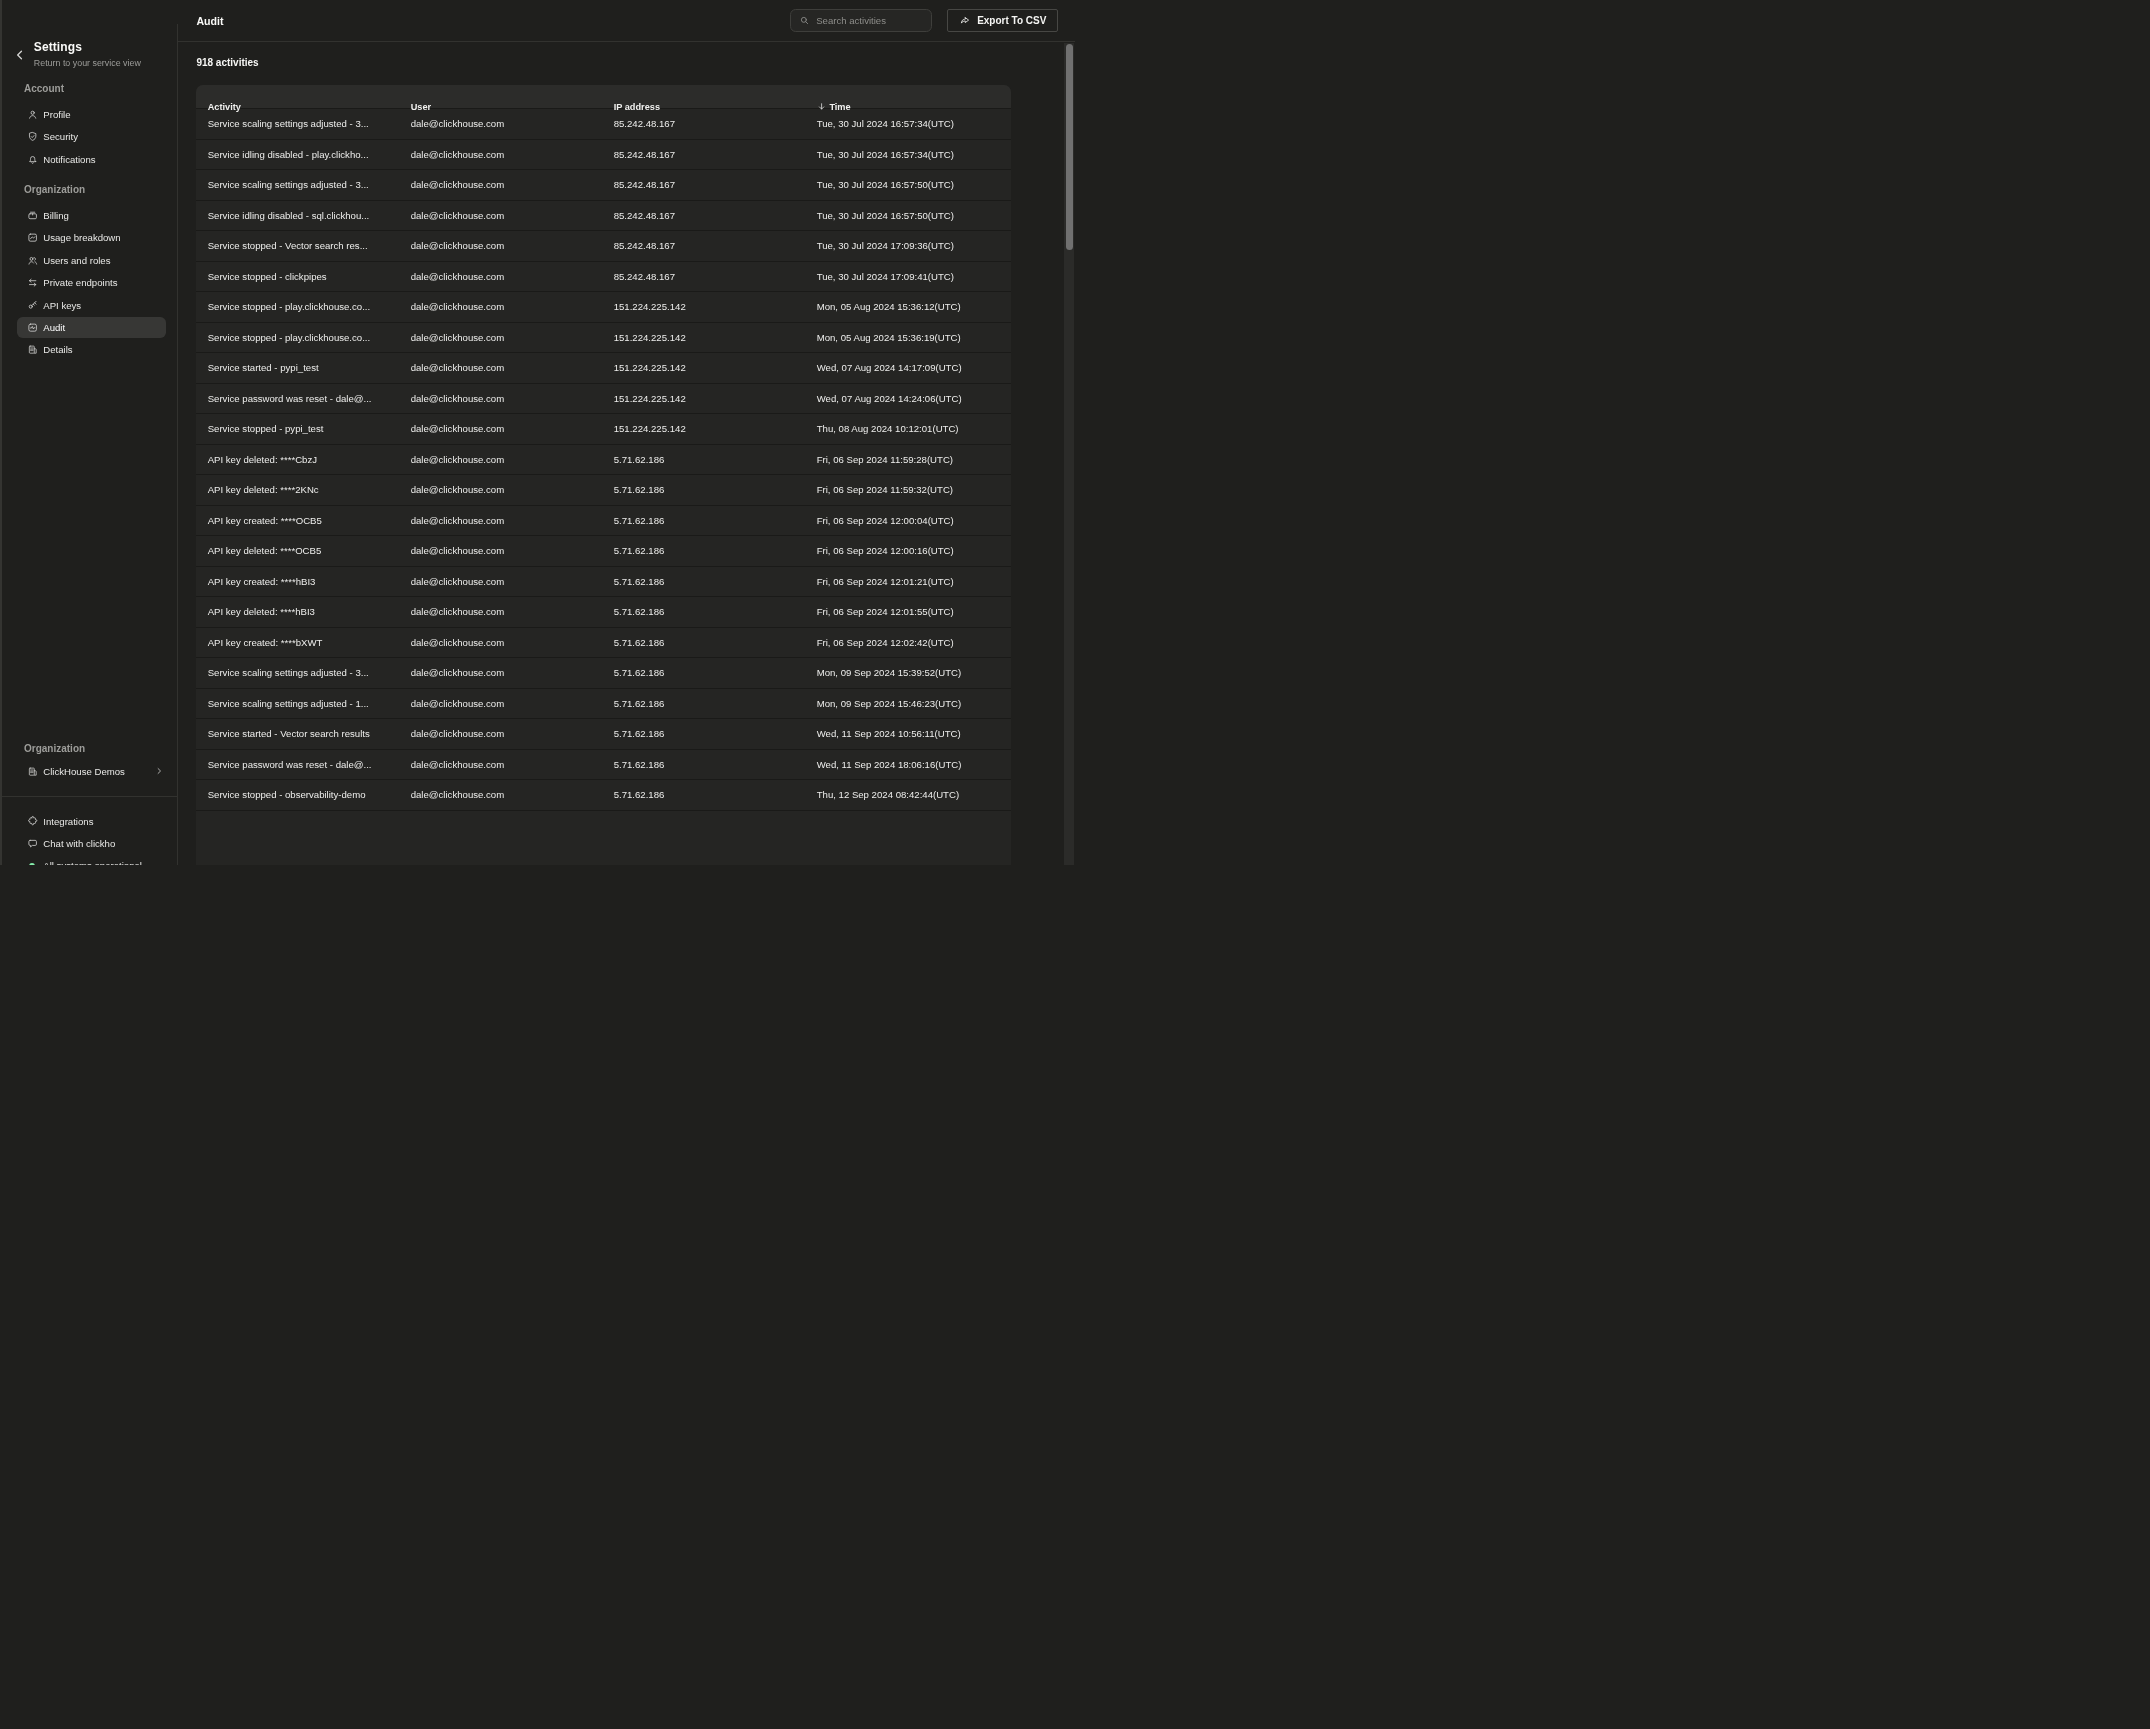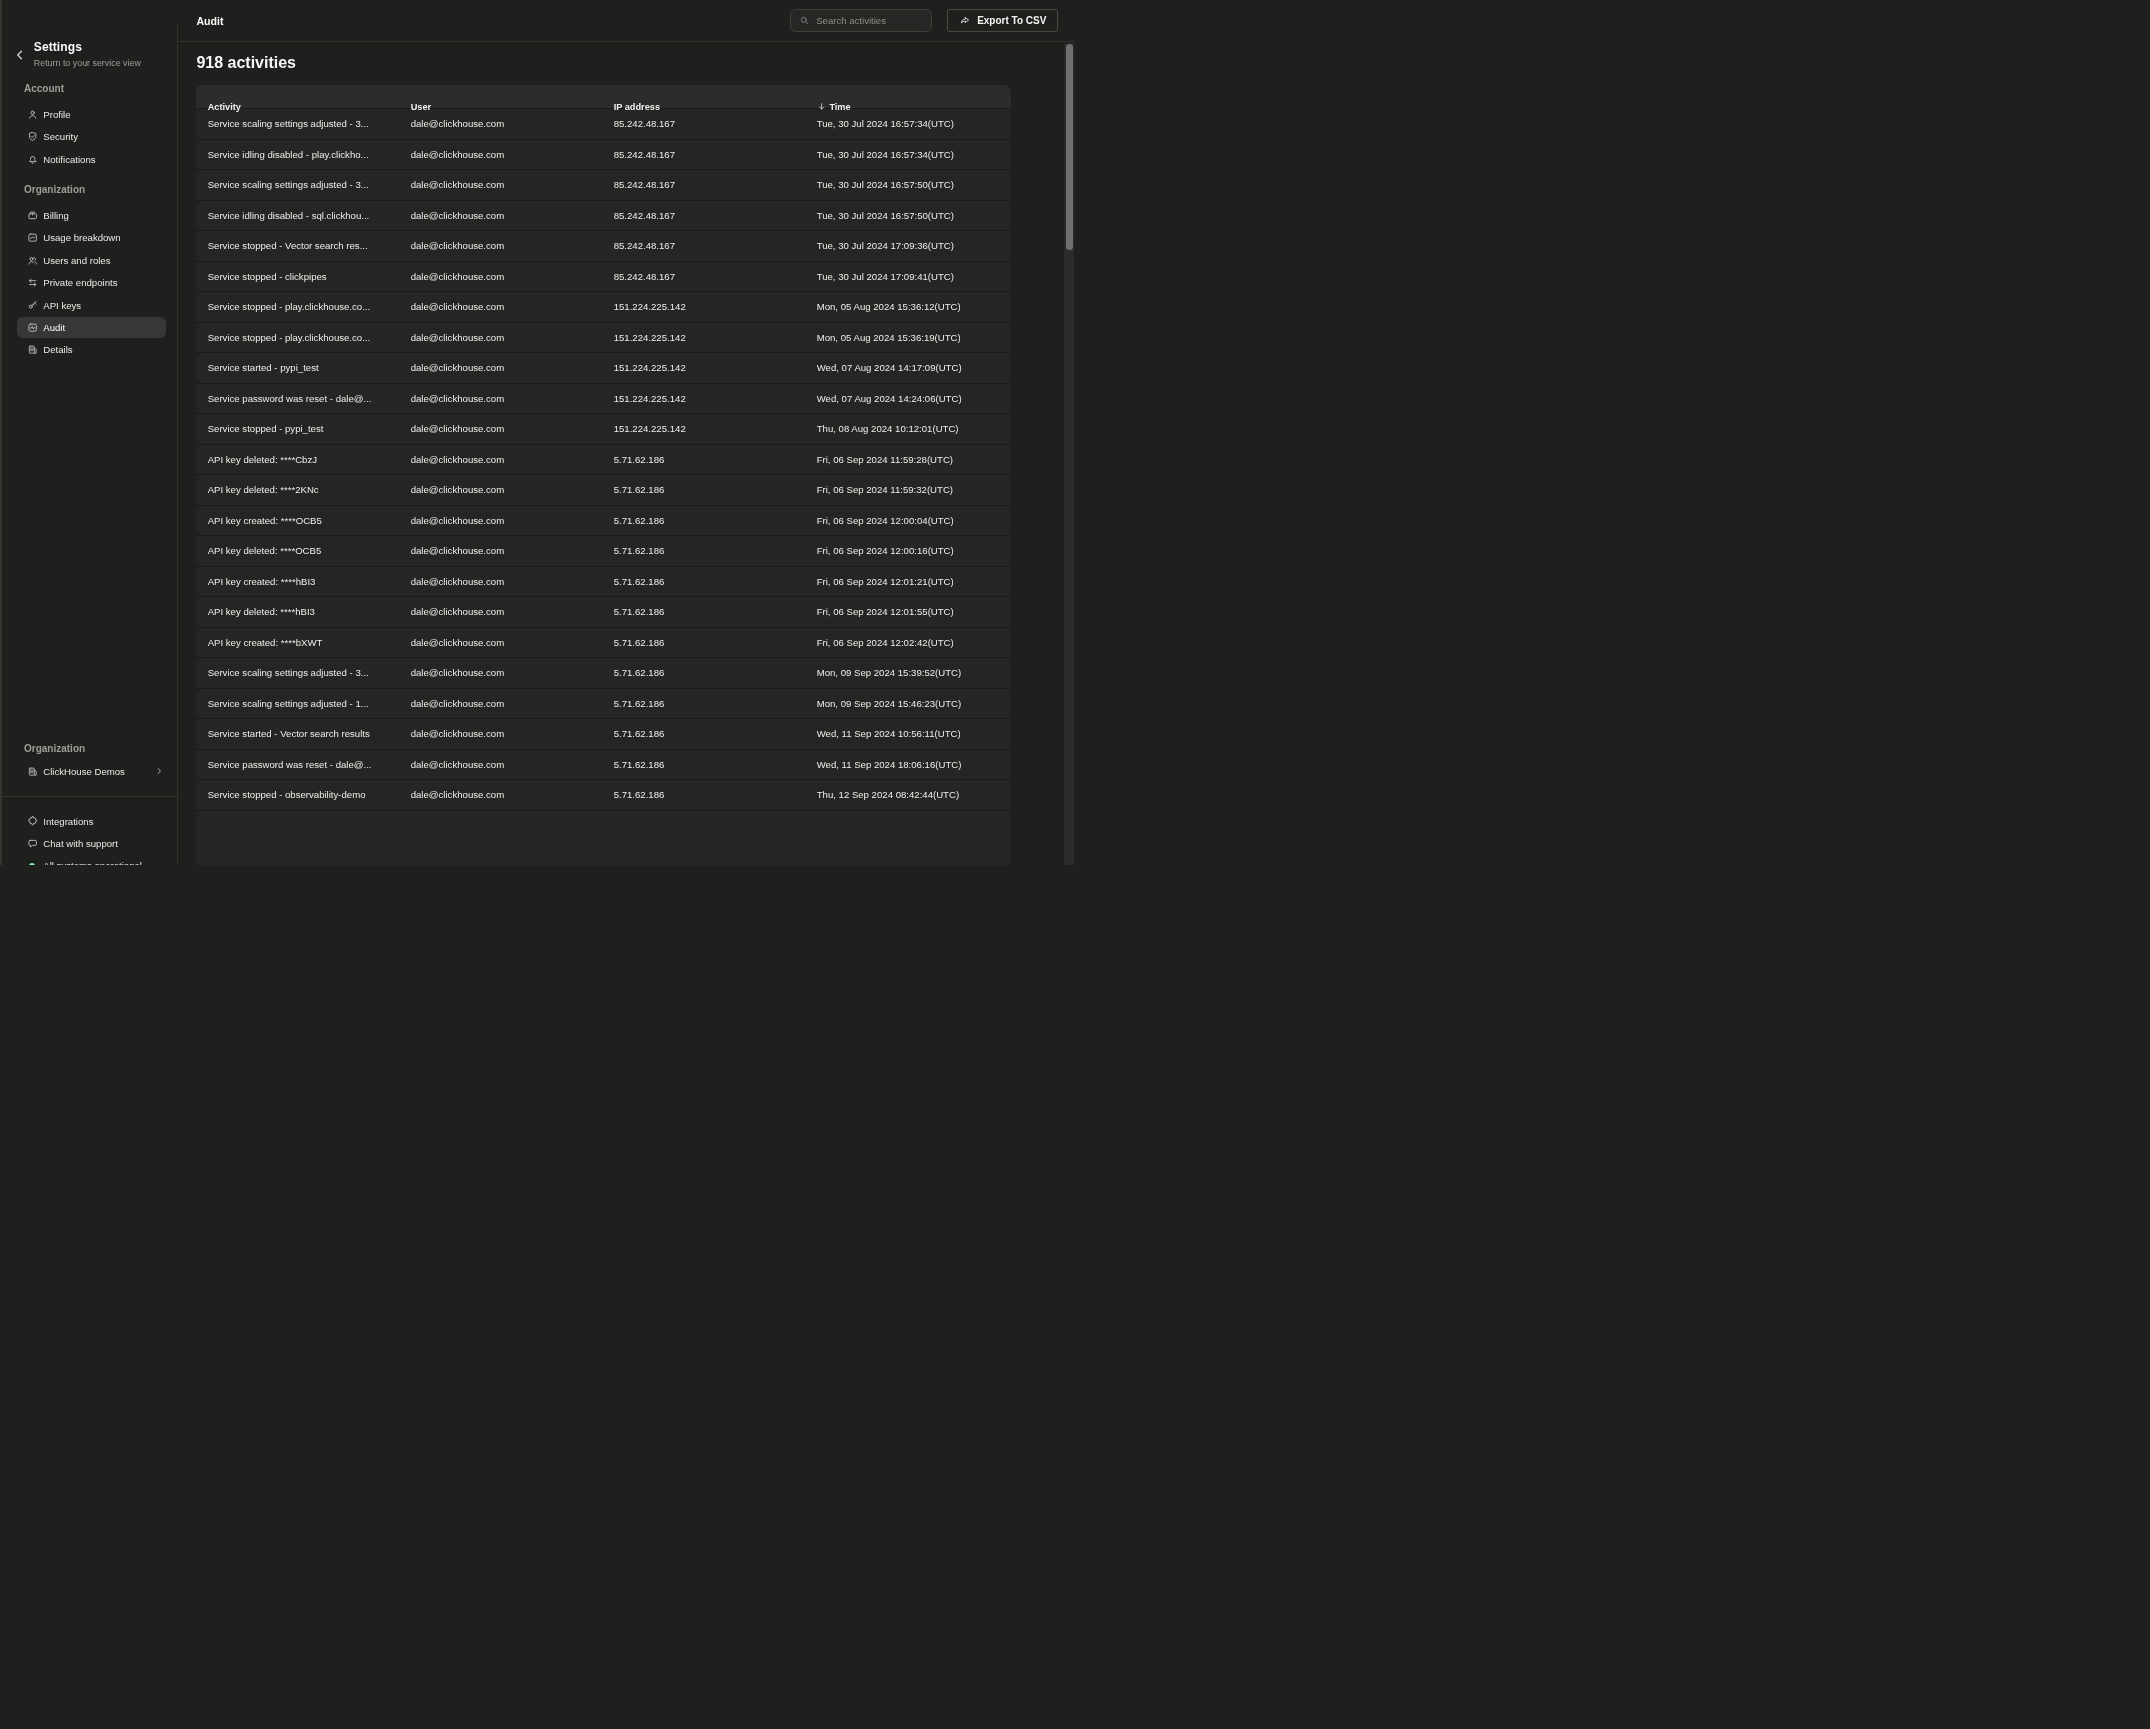--- a/index.html
+++ b/index.html
@@ -39,21 +39,21 @@
   .page-title { font-size:10.6px; font-weight:700; color:#fafaf8; }
   .header-actions { margin-left:auto; display:flex; gap:15px; }
   .search-box { position:relative; width:142px; height:23px; }
   .search-box .search-ico { position:absolute; left:9.2px; top:6px; width:10.6px; height:10.6px; color:#8d8d8a; }
   .search-box input { width:100%; height:100%; background:#262624; border:0.7px solid #3e3e3b; border-radius:5.7px; color:#e9e9e7; font-size:9.6px; padding:0 7px 0 25px; outline:none; font-family:inherit; }
   .search-box input::placeholder { color:#8d8d8a; }
   .export-btn { display:flex; align-items:center; gap:6.4px; height:23px; padding:0 10.6px; background:transparent; border:0.7px solid #474744; border-radius:2px; color:#f5f5f3; font-size:10px; font-weight:600; font-family:inherit; cursor:pointer; }
   .export-btn .ico { width:12px; height:12px; color:#f0f0ee; }
 
   .content { padding:14px 0 0 18.4px; flex:1; overflow:hidden; }
-  .count { font-size:16px; font-weight:700; color:#f7f7f5; height:14px; line-height:14px; }
+  .count { font-size:10px; font-weight:700; color:#f7f7f5; height:14px; line-height:14px; }
   .table { width:815px; margin-top:15px; border-radius:7px 7px 0 0; overflow:hidden; background:#252523; }
   .thead { display:flex; height:24px; background:#2c2c2a; border-bottom:1.4px solid #1a1a18; align-items:center; }
   .th { font-size:9.2px; font-weight:600; color:#f2f2f0; padding-left:11.3px; white-space:nowrap; display:flex; align-items:center; gap:3.5px;margin-top:21px; }
   .sort-ico { width:9.2px; height:9.2px; color:#e8e8e6; flex:0 0 9.2px; }
   .c0 { width:203px; } .c1 { width:203px; } .c2 { width:203px; } .c3 { width:205px; }
   .tbody { height:756px; overflow:hidden; }
   .tr { display:flex; height:30.5px; background:#252523; border-bottom:1.4px solid #1a1a18; align-items:center; cursor:pointer; }
   .td { font-size:9.6px; color:#eeeeec; padding-left:11.3px; white-space:nowrap; overflow:hidden; }
 
   
@@ -207,21 +207,21 @@
             </svg>
           </span>
         <span class="lbl">Integrations</span>
       </div>
       <div class="nav-item">
         <span class="ico">
             <svg class="i" viewBox="0 0 24 24" fill="none" stroke="currentColor" stroke-width="1.7" stroke-linecap="round" stroke-linejoin="round">
               <path d="M6.6 5h10.8A2.6 2.6 0 0120 7.6v5.6a2.6 2.6 0 01-2.6 2.6h-6.2L7.6 19v-3.2h-1A2.6 2.6 0 014 13.2V7.6A2.6 2.6 0 016.6 5z"></path>
             </svg>
           </span>
-        <span class="lbl">Chat with support</span>
+        <span class="lbl">Chat with clickho</span>
       </div>
       <div class="nav-item">
         <span class="ico">
             <span class="status-dot"></span>
           </span>
         <span class="lbl">All systems operational</span>
       </div>
     </div>
   </aside>
 

